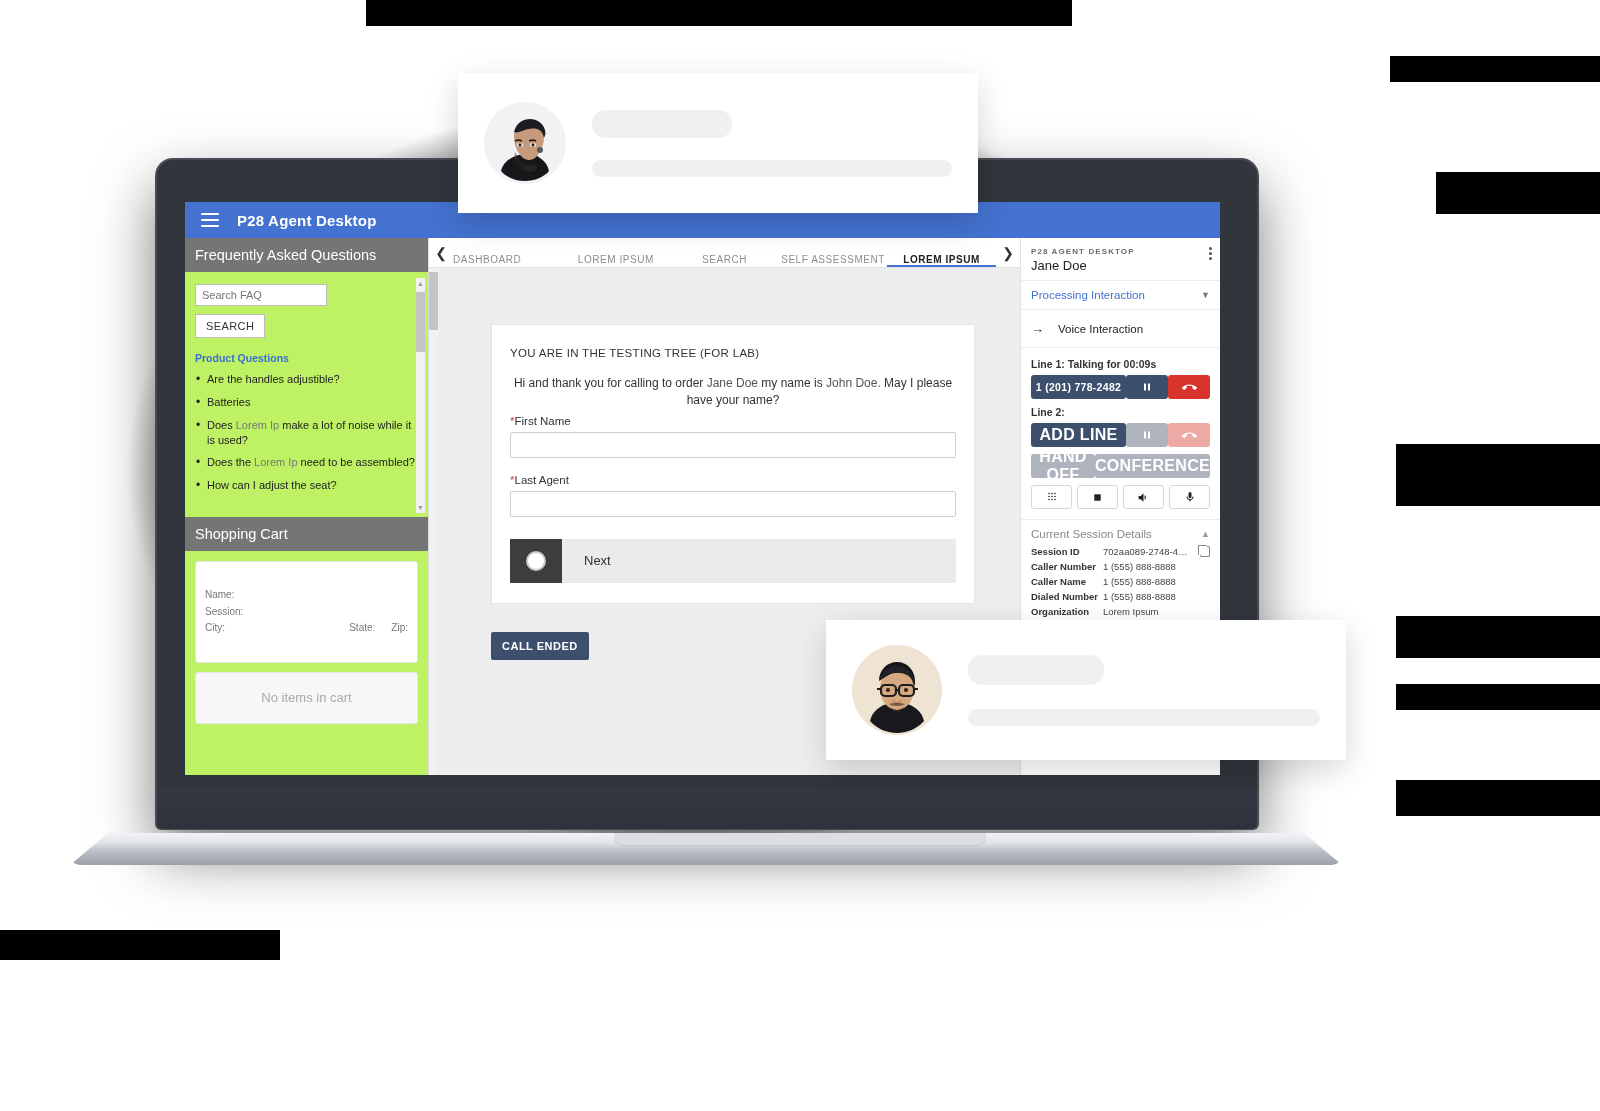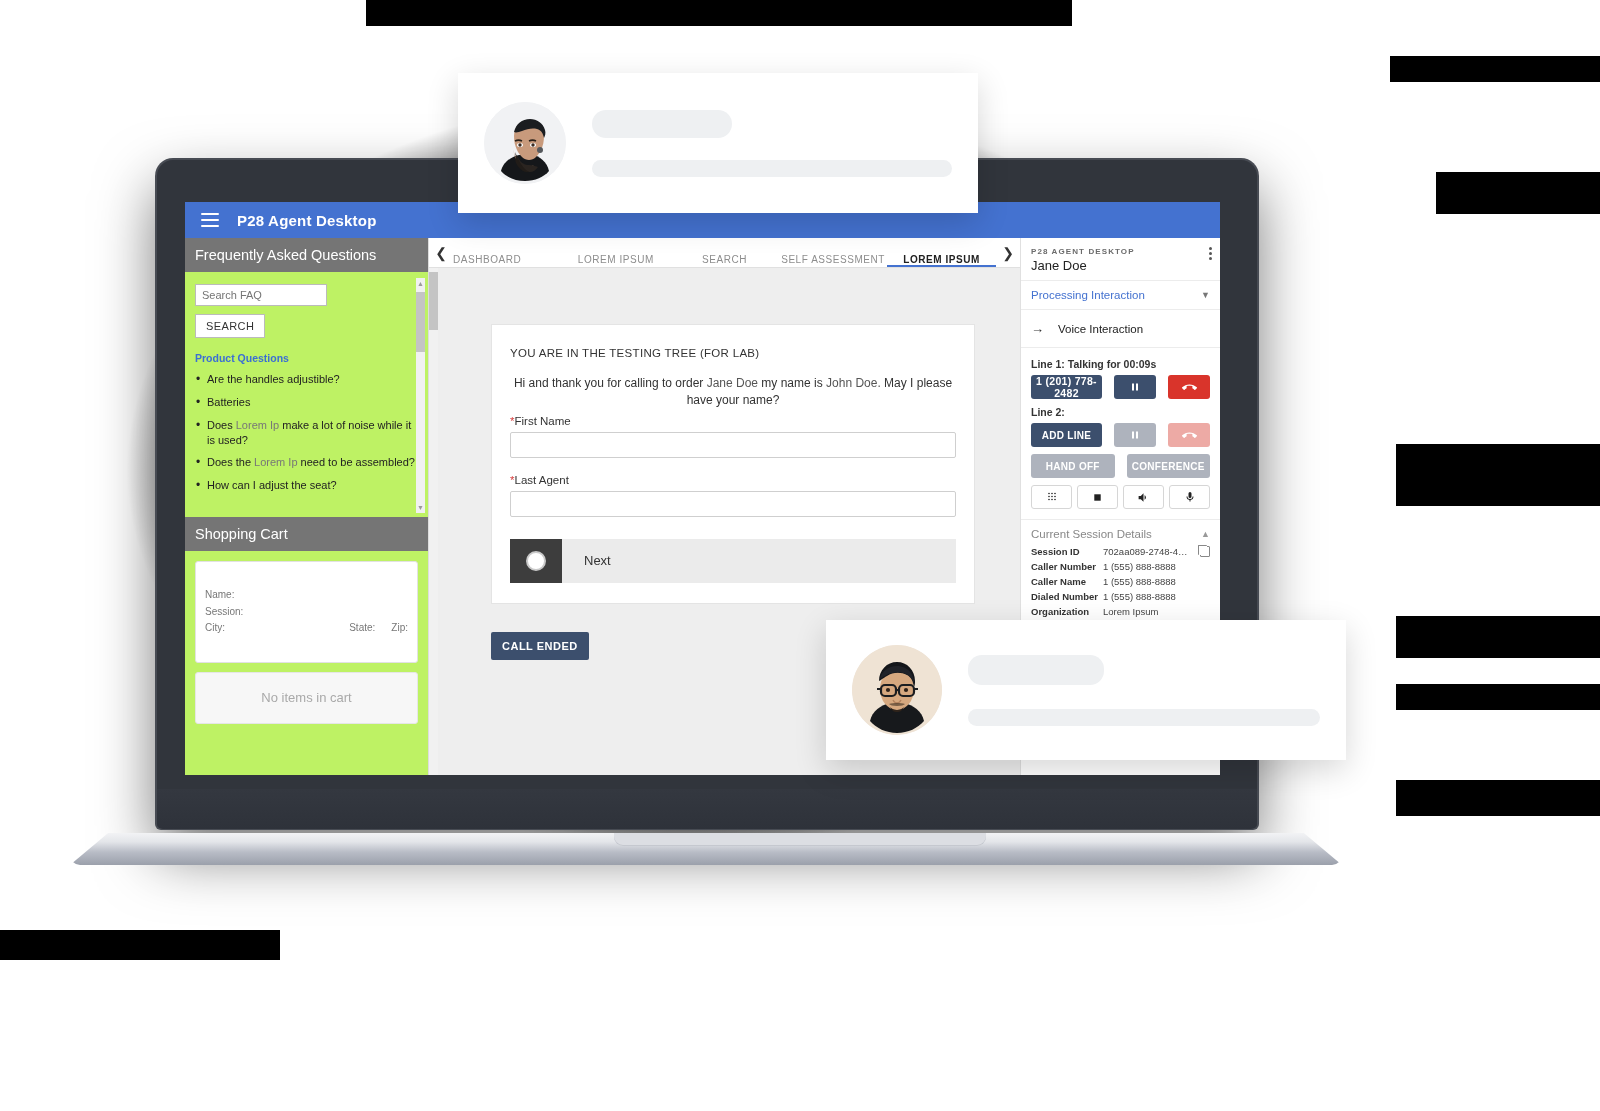--- a/index.html
+++ b/index.html
@@ -181,24 +181,24 @@
     display:flex; align-items:center; justify-content:space-between;
     padding:8px 10px; border-bottom:1px solid #ececec; color:#4472d0; font-size:11.5px; cursor:pointer;
   }
   .r-status .caret { color:#777; font-size:9px;}
   .r-voice { display:flex; align-items:center; gap:14px; padding:11px 10px; border-bottom:1px solid #ececec;}
   .r-voice .arrow { color:#333; font-size:13px; }
   .r-voice .lbl { font-size:11.5px; color:#222;}
 
   .r-lines { padding:8px 10px 10px 10px; border-bottom:1px solid #ececec;}
   .line-lbl { font-size:10.5px; color:#333; font-weight:bold; margin:2px 0 5px 0;}
-  .btn-row { display:flex; gap:12px; margin-bottom:7px;}
+  .btn-row { display:flex; gap:0; margin-bottom:7px;}
   .pill {
     border:none; border-radius:3px; font-family:inherit; cursor:pointer;
-    font-size:10px; font-weight:bold; letter-spacing:.3px; color:#fff;
+    font-size:16px; font-weight:bold; letter-spacing:.3px; color:#fff;
     display:flex; align-items:center; justify-content:center; height:24px;
   }
   .pill.phone { background:#3c4f6d; flex:1; font-size:10.5px;}
   .pill.dark { background:#3c4f6d; width:42px;}
   .pill.grey { background:#aeb3bd; width:42px;}
   .pill.red { background:#d9342b; width:42px;}
   .pill.redlight { background:#edaaa5; width:42px;}
   .pill.addline { background:#3c4f6d; flex:1;}
   .pill.wide { background:#aeb3bd; flex:1; height:24px;}
   .sq-row { display:flex; gap:5px; margin-top:3px;}

